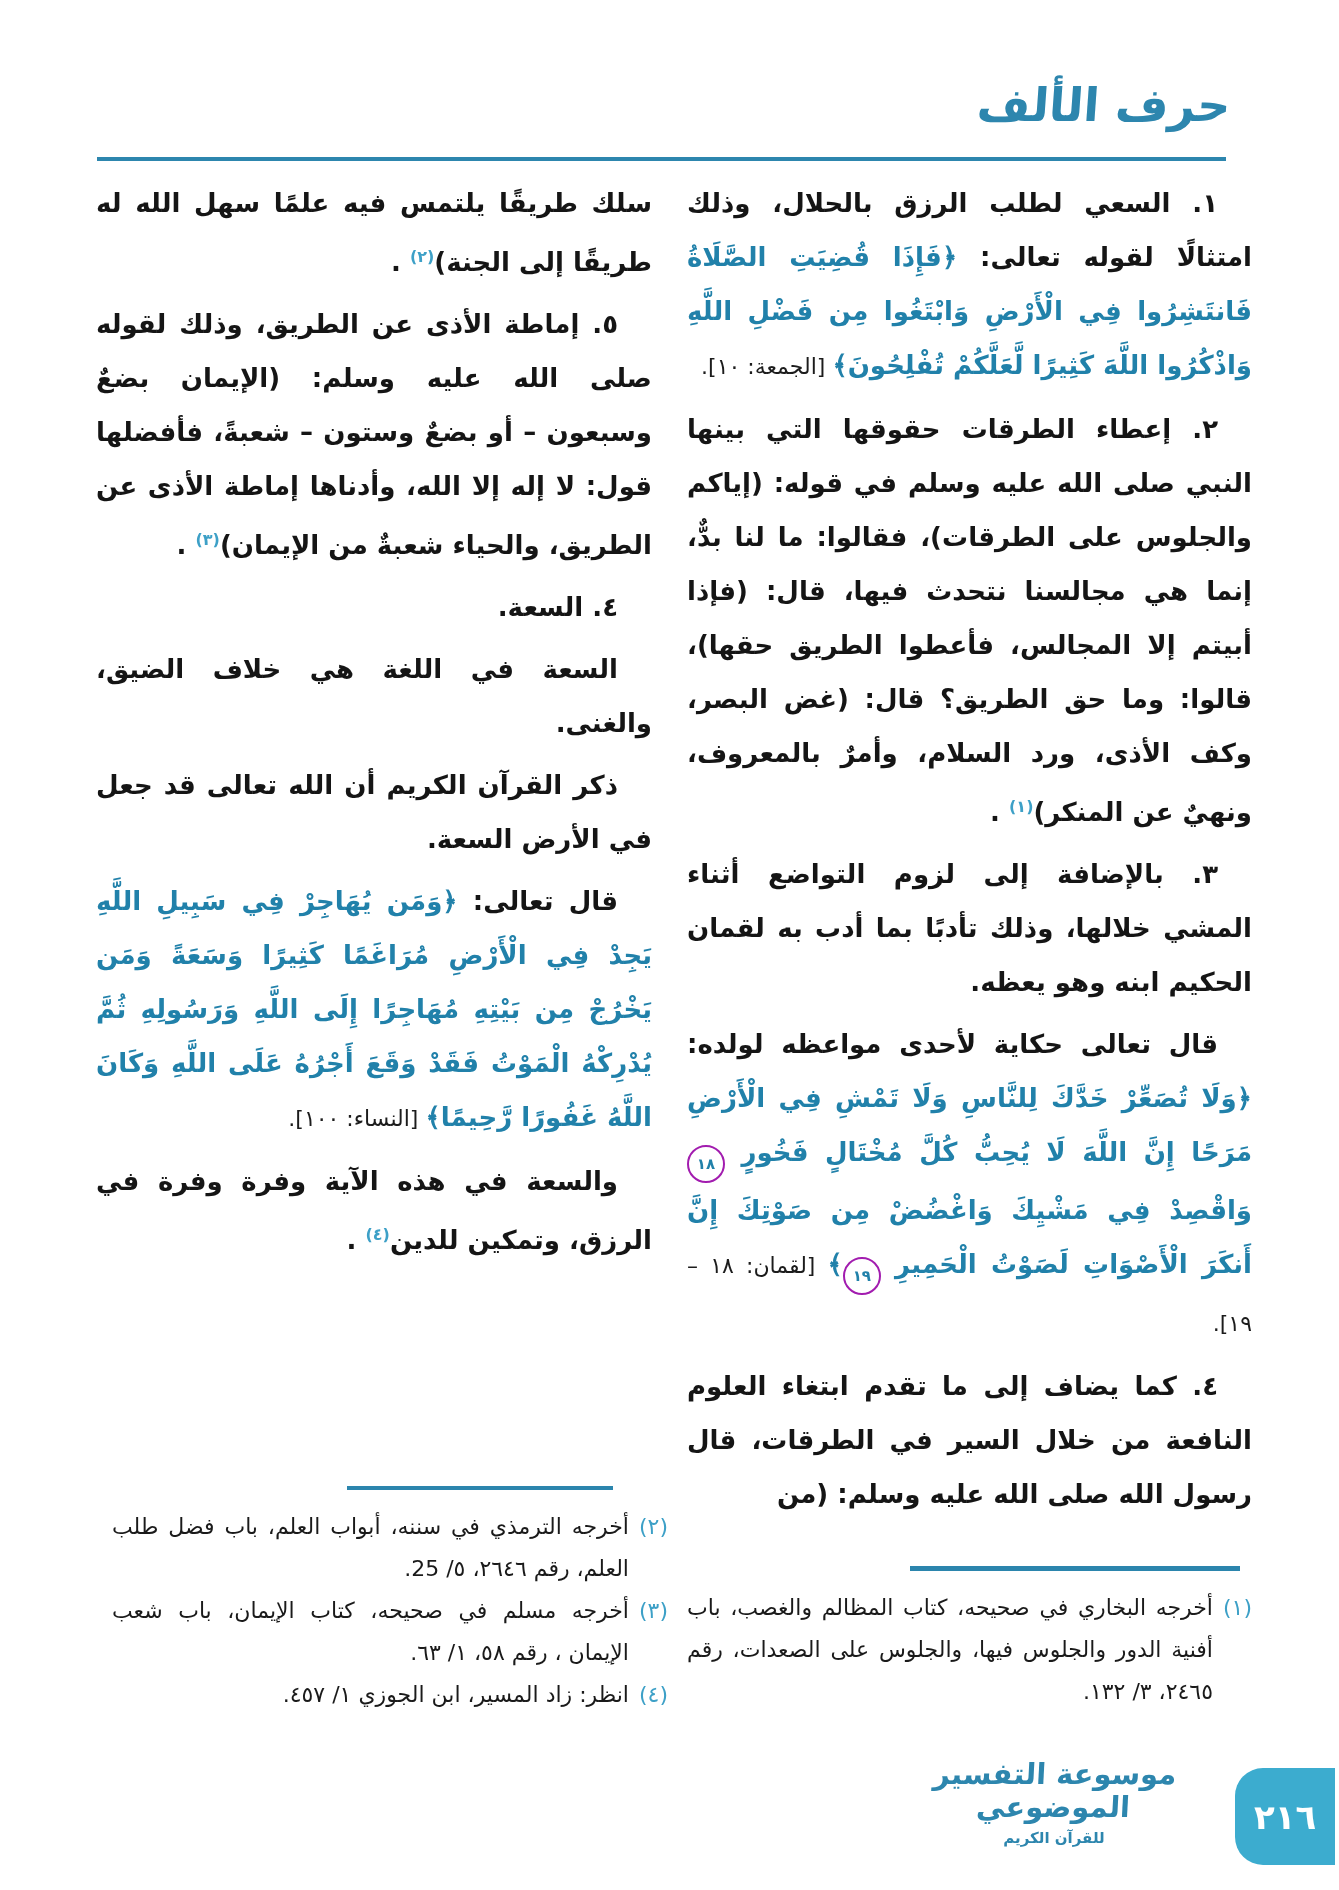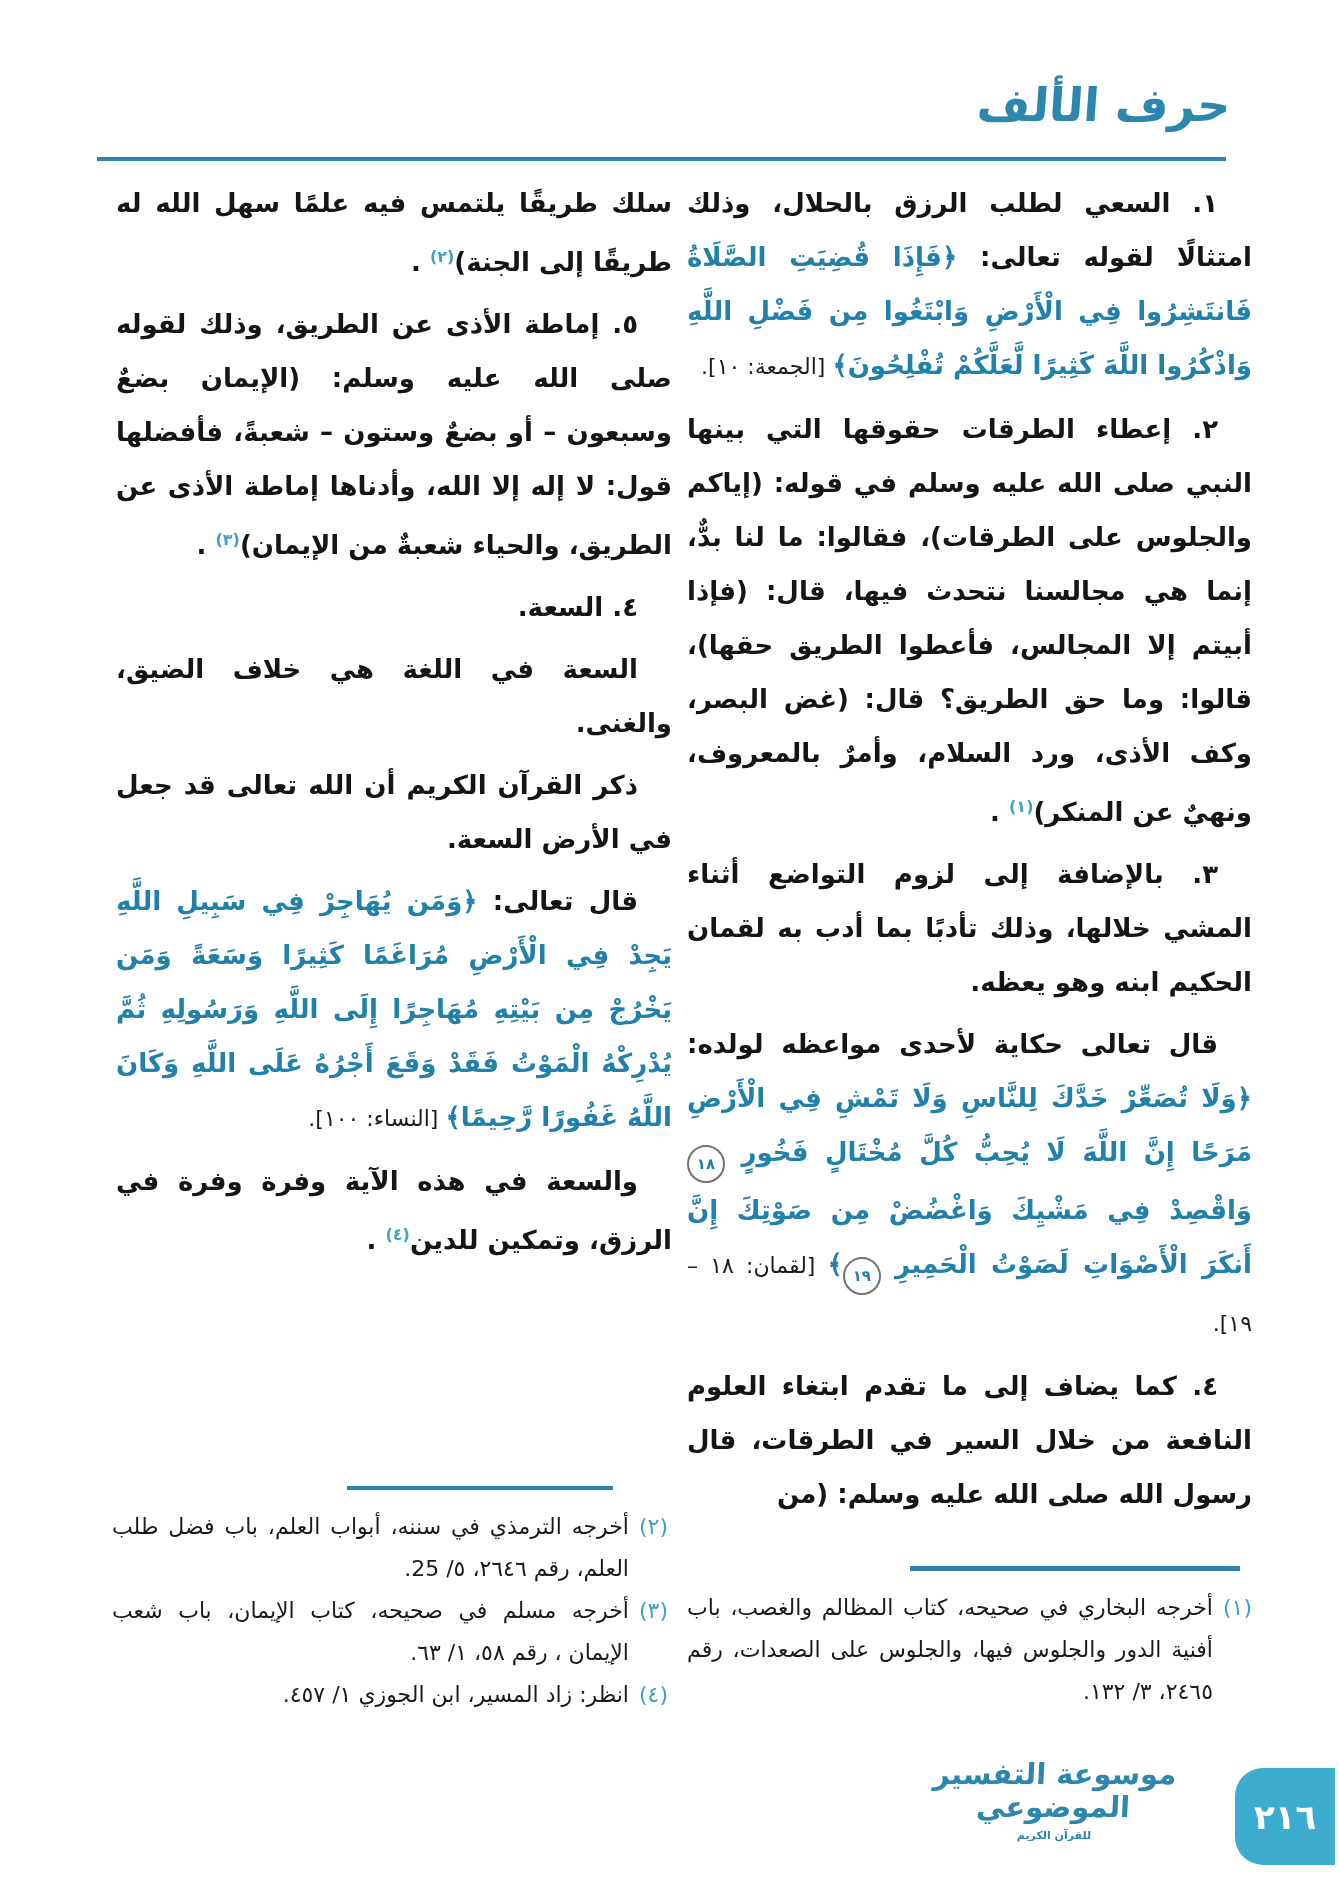--- a/index.html
+++ b/index.html
@@ -19,37 +19,37 @@
     letter-spacing:-1px;
     transform:skewX(-4deg);
   }
   .header-rule{
     position:absolute;top:157px;left:97px;width:1129px;height:4px;
     background:#2d86ae;
   }
   
   .col-text{position:absolute;top:176px;overflow:hidden;}
   #col-right{right:87px;width:565px;height:1384px;}
-  #col-left{left:116px;width:556px;height:1304px;}
+  #col-left{left:96px;width:556px;height:1304px;}
   .para{
     font-size:26px;line-height:54px;font-weight:bold;color:#151515;
     text-align:justify;text-justify:inter-word;
     margin:0 0 8px 0;
   }
   .para.indent{text-indent:34px;}
   .seg-text{color:#151515;}
   .seg-verse{color:#2181aa;}
   .seg-cite{font-weight:normal;font-size:22px;color:#1c1c1c;}
   .seg-fn{
     color:#3da0c7;font-size:16px;font-weight:bold;
     vertical-align:9px;letter-spacing:1px;
   }
   .seg-ayah{
     display:inline-flex;align-items:center;justify-content:center;
-    width:34px;height:34px;border:2px solid #737373;border-radius:50%;
+    width:34px;height:34px;border:2px solid #a21caf;border-radius:50%;
     color:#2181aa;font-size:15px;font-weight:bold;
     vertical-align:-8px;line-height:normal;text-indent:0;
   }
   
   .fnblock{position:absolute;}
   #fn-right{top:1566px;right:87px;width:565px;}
   #fn-left{top:1486px;left:112px;width:556px;}
   .fn-rule{height:5px;background:#2b85ad;margin:0 0 16px auto;}
   #fn-right .fn-rule{width:330px;margin-left:12px;margin-right:auto;}
   #fn-left .fn-rule{height:4px;width:266px;margin-left:55px;margin-right:auto;}
@@ -64,21 +64,21 @@
   .fn-text{flex:1 1 auto;text-align:justify;text-justify:inter-word;}
   
   .logo{
     position:absolute;top:1758px;right:160px;width:250px;
     text-align:center;color:#2d86ae;
   }
   .logo-main{
     font-size:29px;font-weight:bold;line-height:33px;
     transform:skewX(-3deg);
   }
-  .logo-sub{font-size:11px;font-weight:bold;margin-top:5px;}
+  .logo-sub{font-size:15px;font-weight:bold;margin-top:5px;}
   .badge{
     position:absolute;top:1768px;right:4px;width:100px;height:97px;
     background:#3caccf;border-radius:28px 0 0 28px;
     display:flex;align-items:center;justify-content:center;
   }
   .badge span{
     color:#ffffff;font-size:34px;font-weight:bold;letter-spacing:6px;
   }
 </style>
 </head>

